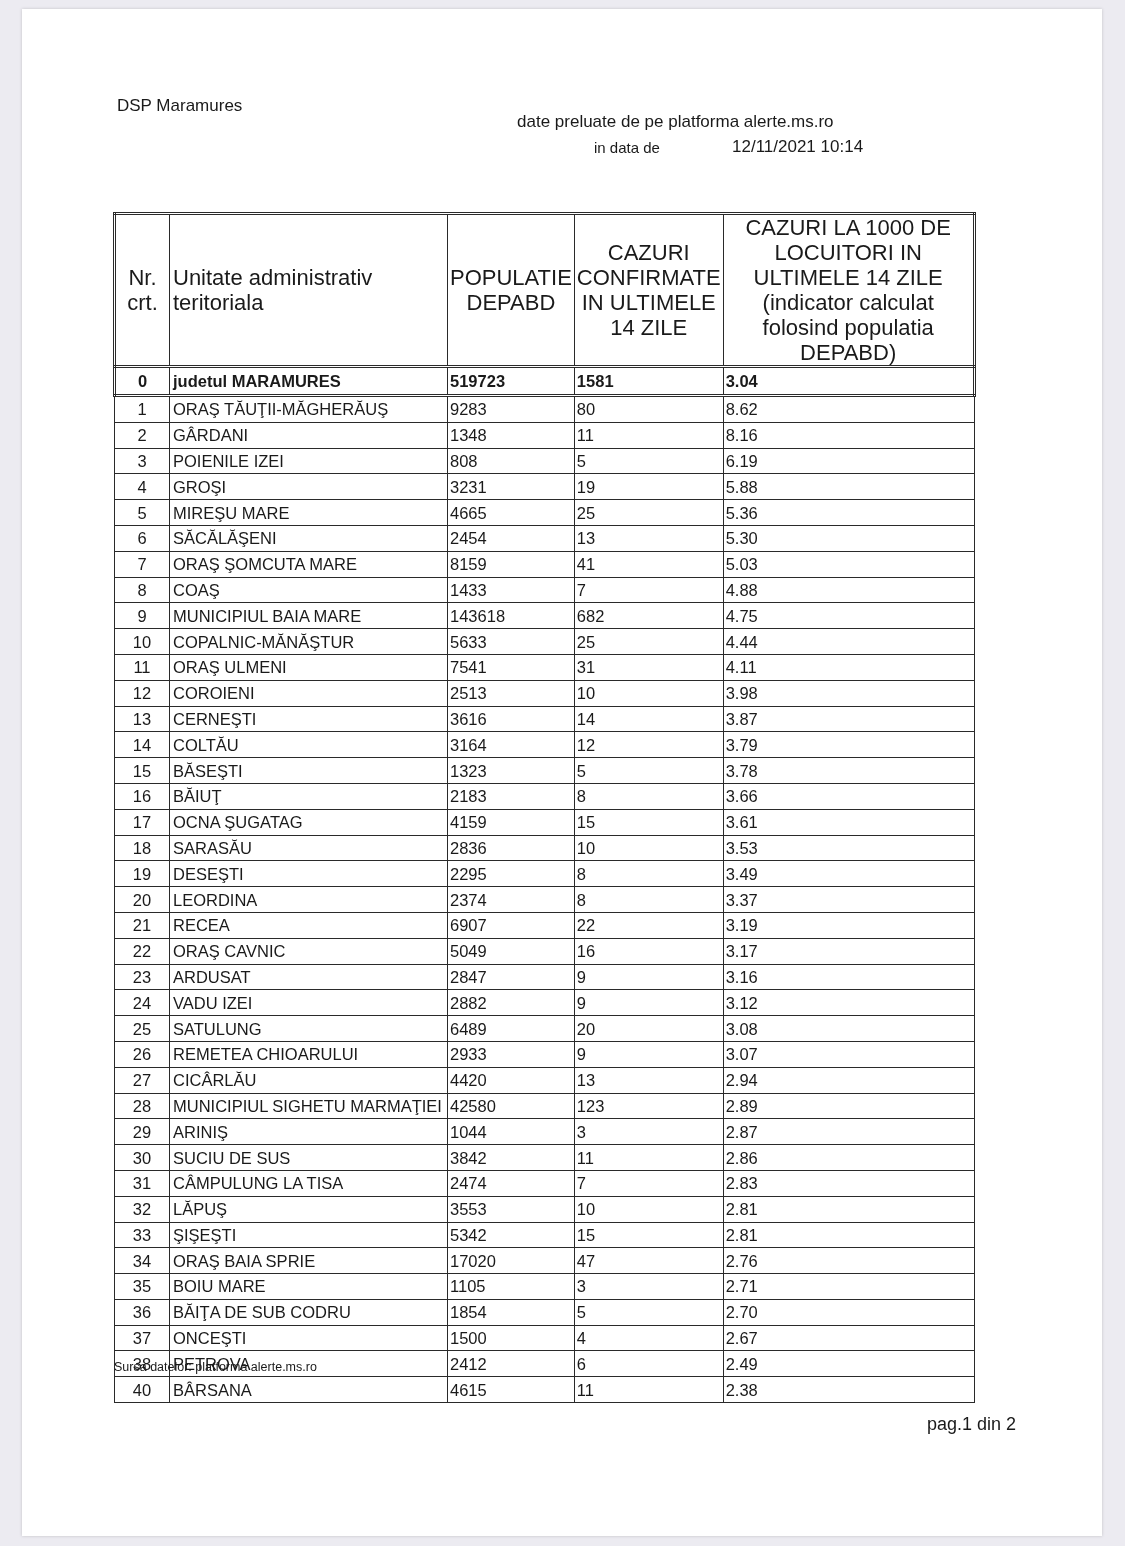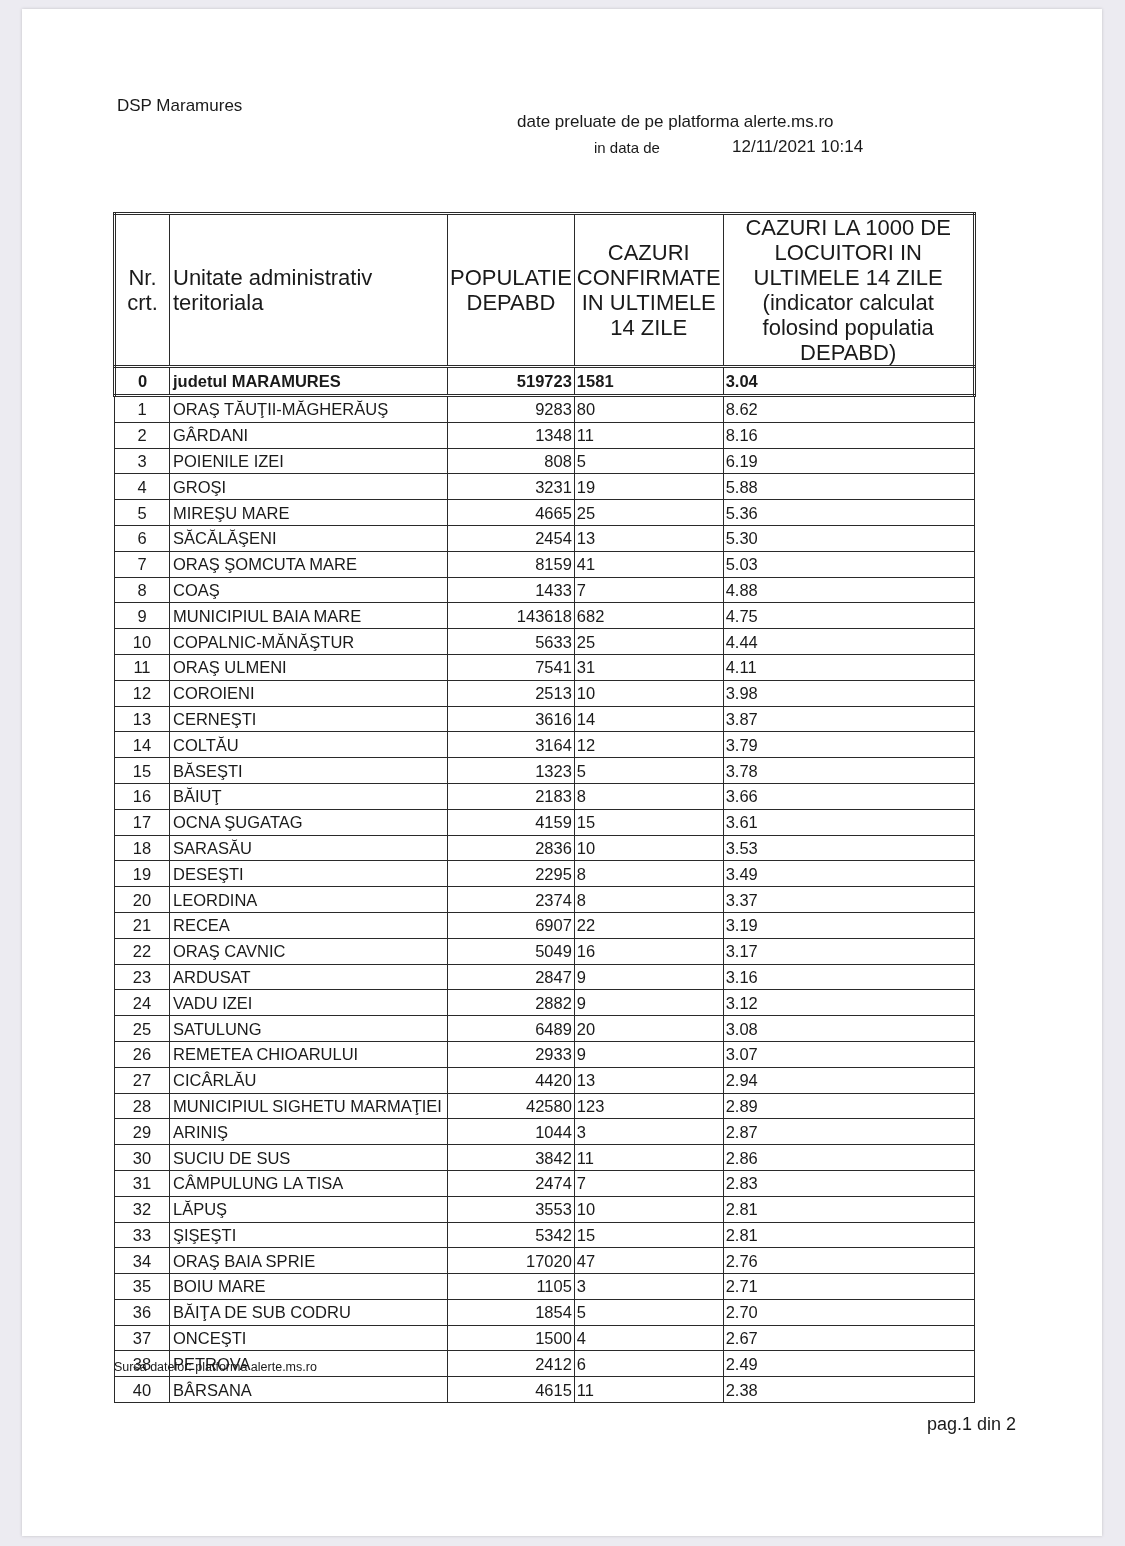--- a/index.html
+++ b/index.html
@@ -46,21 +46,21 @@
     line-height: 25px;
     white-space: normal;
     font-size: 22px;
   }
   table.t thead th.left { text-align: left; padding-left: 4px; }
   table.t thead tr { border: 3px double #2a2a2a; }
   table.t tr.total { border: 3px double #2a2a2a; }
   table.t tr.total td { font-weight: bold; height: 26px; }
   .c-nr { width: 49px; text-align: center; }
   .c-name { width: 272px; text-align: left; padding-left: 3px !important; }
-  .c-pop { width: 96px; text-align: right; }
+  .c-pop { width: 96px; text-align: left; }
   .c-cases { width: 127px; text-align: left; }
   .c-rate { width: 245px; text-align: left; }
 
   .foot-left { position: absolute; left: 114px; top: 1360px; font-size: 12.5px; }
   .foot-right { position: absolute; left: 927px; top: 1414px; font-size: 18px; }
 </style>
 </head>
 <body>
 
 <div class="page"></div>

